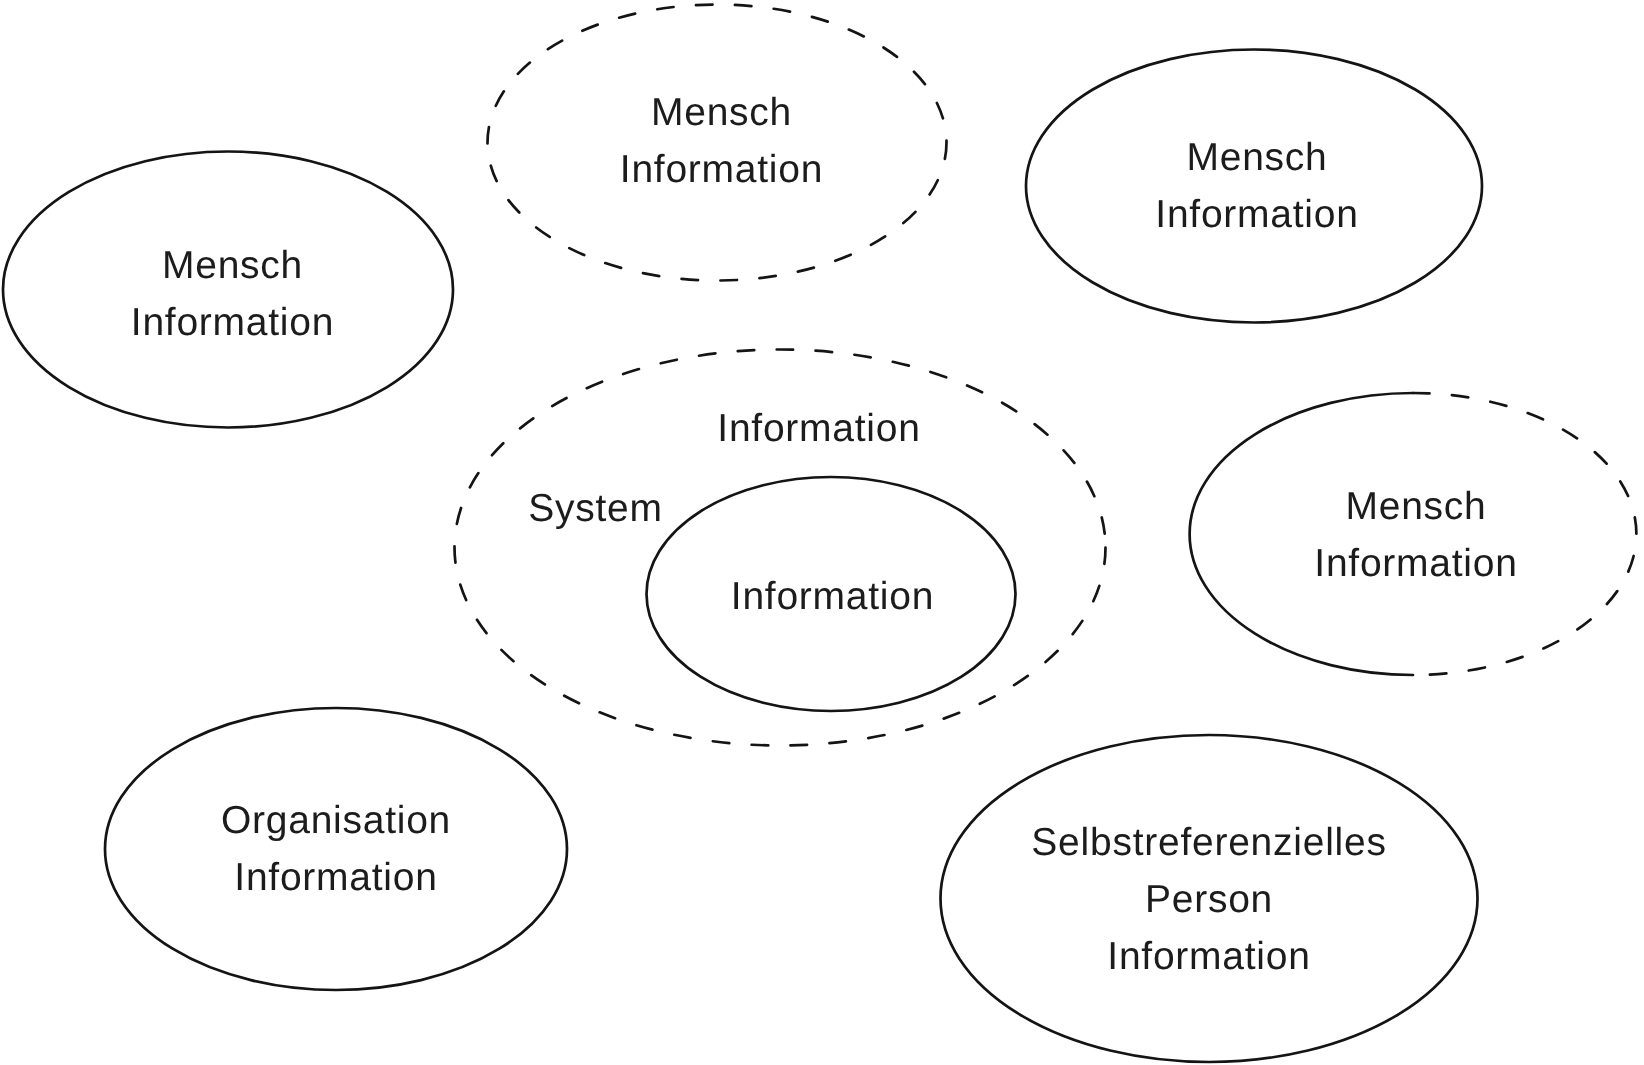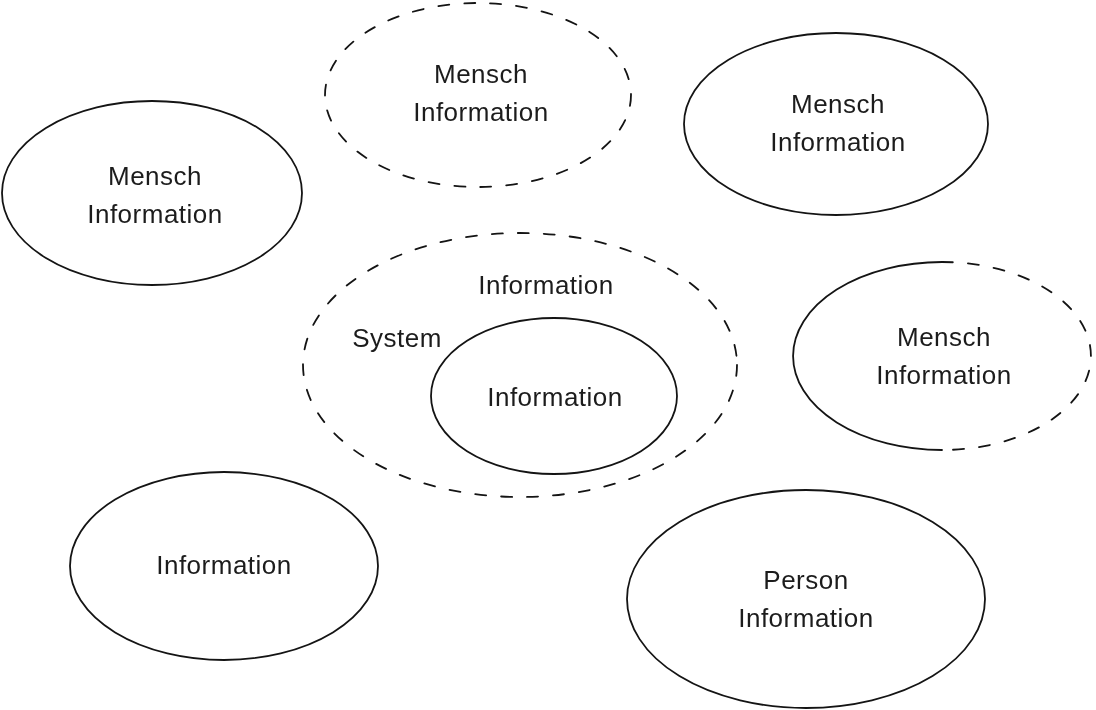--- a/index.html
+++ b/index.html
@@ -77,20 +77,22 @@
         <div>System</div>
       </div>
       <div class="node-label" style="left: 555px; top: 397px;">
         <div>Information</div>
       </div>
       <div class="node-label" style="left: 944px; top: 356px;">
         <div>Mensch</div>
         <div>Information</div>
       </div>
       <div class="node-label" style="left: 224px; top: 565px;">
+        <div>Organisation</div>
         <div>Information</div>
       </div>
       <div class="node-label" style="left: 806px; top: 599px;">
+        <div>Selbstreferenzielles</div>
         <div>Person</div>
         <div>Information</div>
       </div>
     </div>
 </div>
 
 </body></html>

